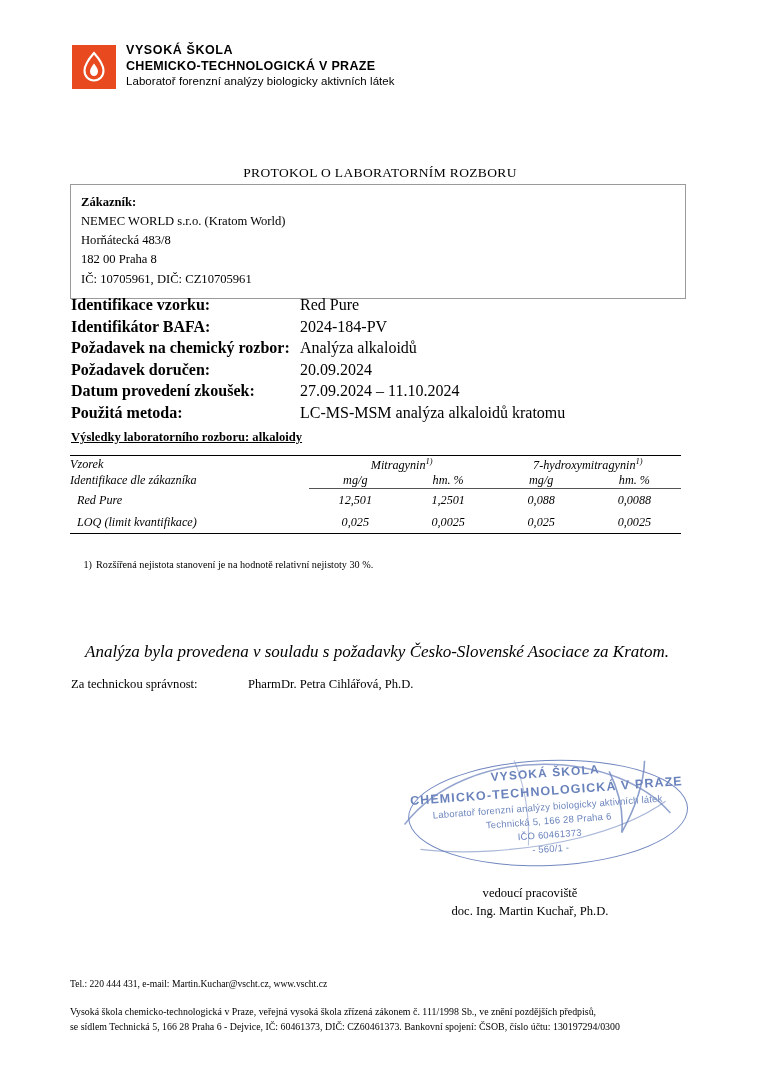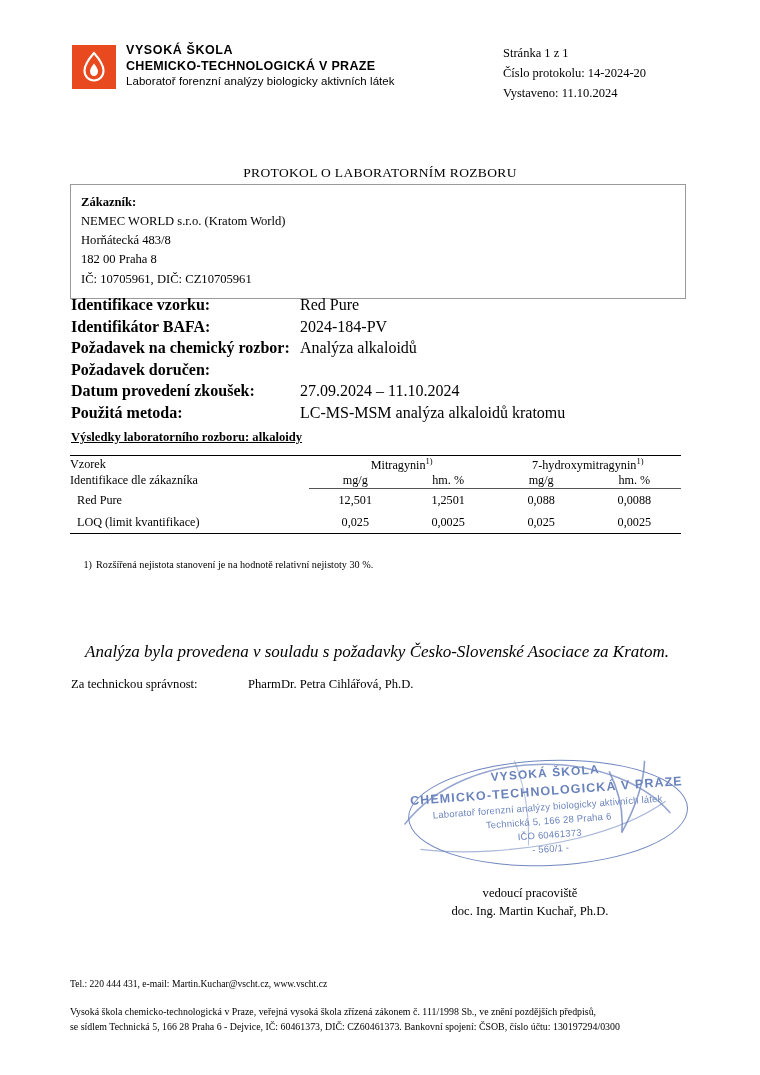--- a/index.html
+++ b/index.html
@@ -133,20 +133,21 @@
   .tbl {
     position: absolute;
     left: 70px;
     top: 455px;
     width: 611px;
     font-size: 12.2px;
   }
   .tbl table {
     border-collapse: collapse;
     width: 100%;
+    font-style: italic;
   }
   .tbl td, .tbl th {
     padding: 0;
     font-weight: normal;
     vertical-align: top;
   }
   .rule-top td { border-top: 1px solid #000; }
   .rule-bottom td { border-bottom: 1px solid #000; }
   .rule-thin td { border-bottom: 1px solid #555; }
 
@@ -272,25 +273,20 @@
           <path d="M22 8 C15 16 12.5 21 12.5 25.5 C12.5 31.5 16.8 35.5 22 35.5 C27.2 35.5 31.5 31.5 31.5 25.5 C31.5 21 29 16 22 8 Z" fill="none" stroke="#ffffff" stroke-width="2.1"></path>
           <path d="M22 18.5 C19.2 22 18 24.2 18 26.3 C18 29.2 19.8 31 22 31 C24.2 31 26 29.2 26 26.3 C26 24.2 24.8 22 22 18.5 Z" fill="#ffffff"></path>
         </svg>
       </div>
       <div class="logo-text">
         <div class="logo-l1">VYSOKÁ ŠKOLA</div>
         <div class="logo-l2">CHEMICKO-TECHNOLOGICKÁ V PRAZE</div>
         <div class="logo-l3">Laboratoř forenzní analýzy biologicky aktivních látek</div>
       </div>
     </div>
-    <div class="header-meta">
-      <div>Stránka 1 z 1</div>
-      <div>Číslo protokolu: 14-2024-20</div>
-      <div>Vystaveno: 11.10.2024</div>
-    </div>
   </div>
 
   <div class="doc-title">PROTOKOL O LABORATORNÍM ROZBORU</div>
 
   <div class="customer-box">
     <div class="b">Zákazník:</div>
     <div>NEMEC WORLD s.r.o. (Kratom World)</div>
     <div>Horňátecká 483/8</div>
     <div>182 00 Praha 8</div>
     <div>IČ: 10705961, DIČ: CZ10705961</div>
@@ -304,20 +300,21 @@
     <div class="ident-row">
       <div class="ident-label">Identifikátor BAFA:</div>
       <div class="ident-value">2024-184-PV</div>
     </div>
     <div class="ident-row">
       <div class="ident-label">Požadavek na chemický rozbor:</div>
       <div class="ident-value">Analýza alkaloidů</div>
     </div>
     <div class="ident-row">
       <div class="ident-label">Požadavek doručen:</div>
+      <div class="ident-value">20.09.2024</div>
     </div>
     <div class="ident-row">
       <div class="ident-label">Datum provedení zkoušek:</div>
       <div class="ident-value">27.09.2024 – 11.10.2024</div>
     </div>
     <div class="ident-row">
       <div class="ident-label">Použitá metoda:</div>
       <div class="ident-value">LC-MS-MSM analýza alkaloidů kratomu</div>
     </div>
   </div>

